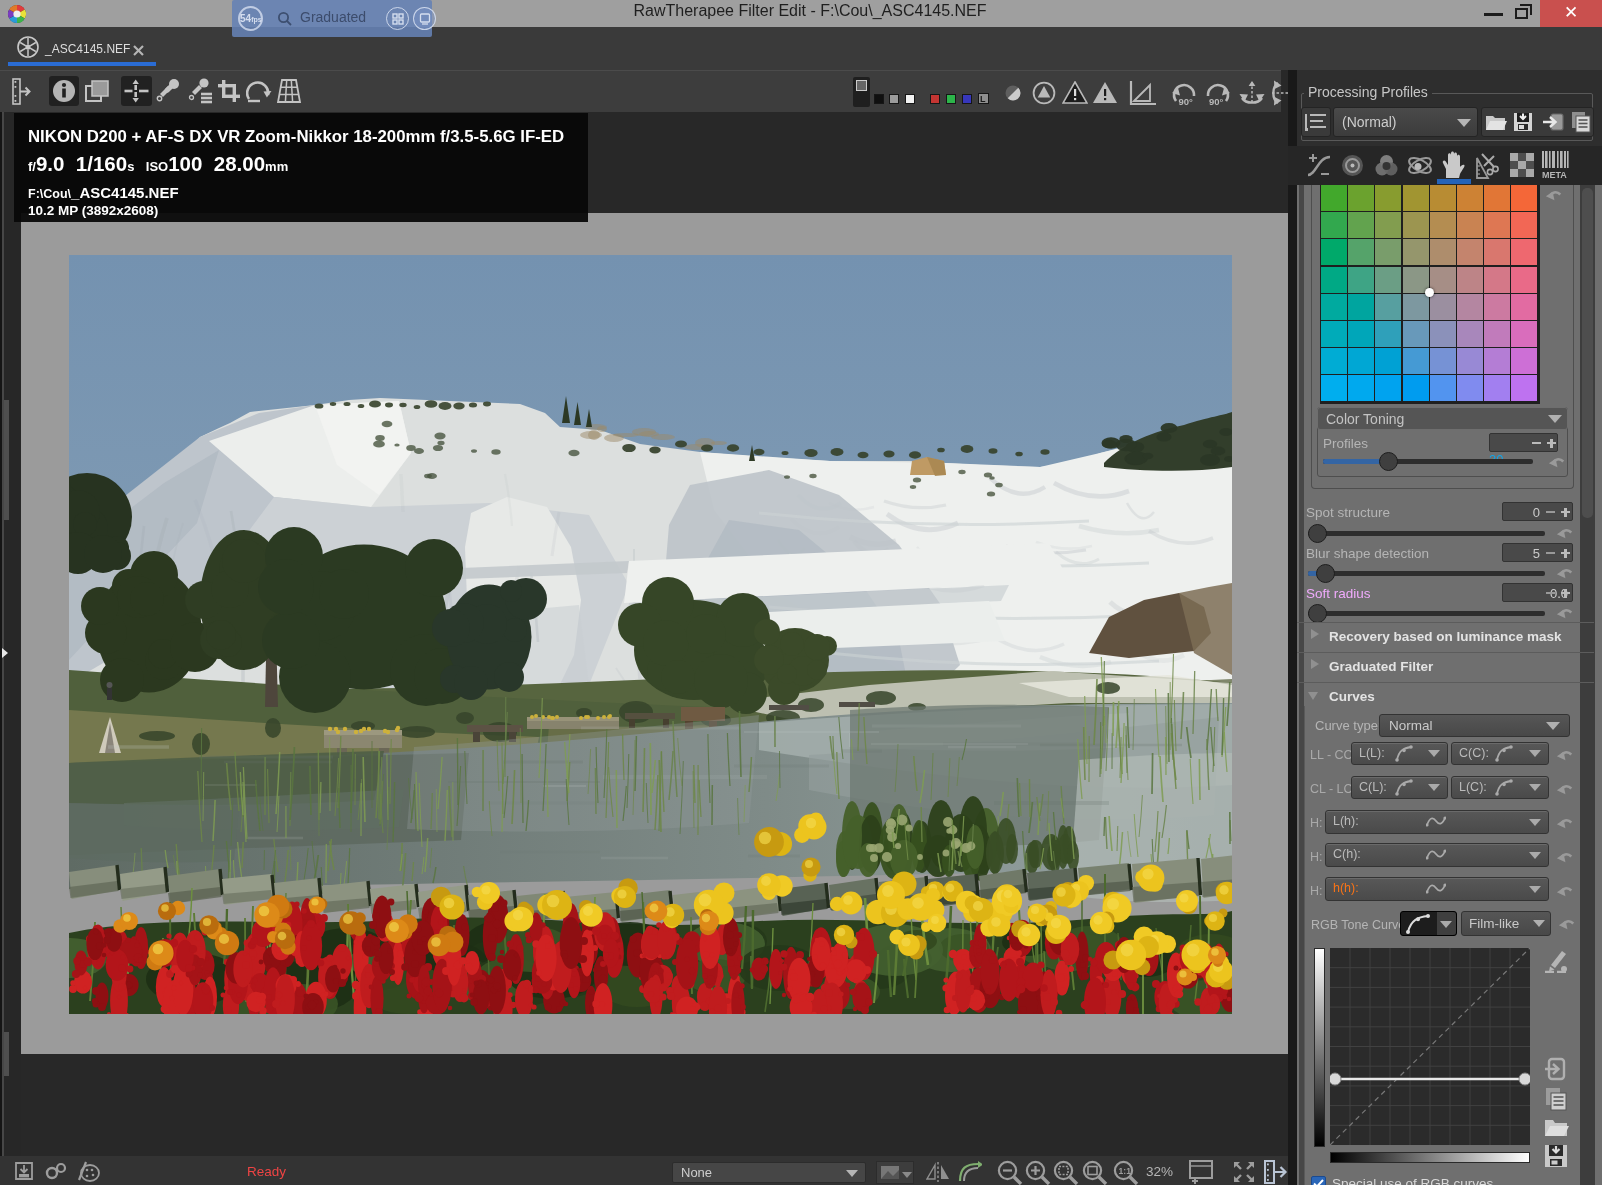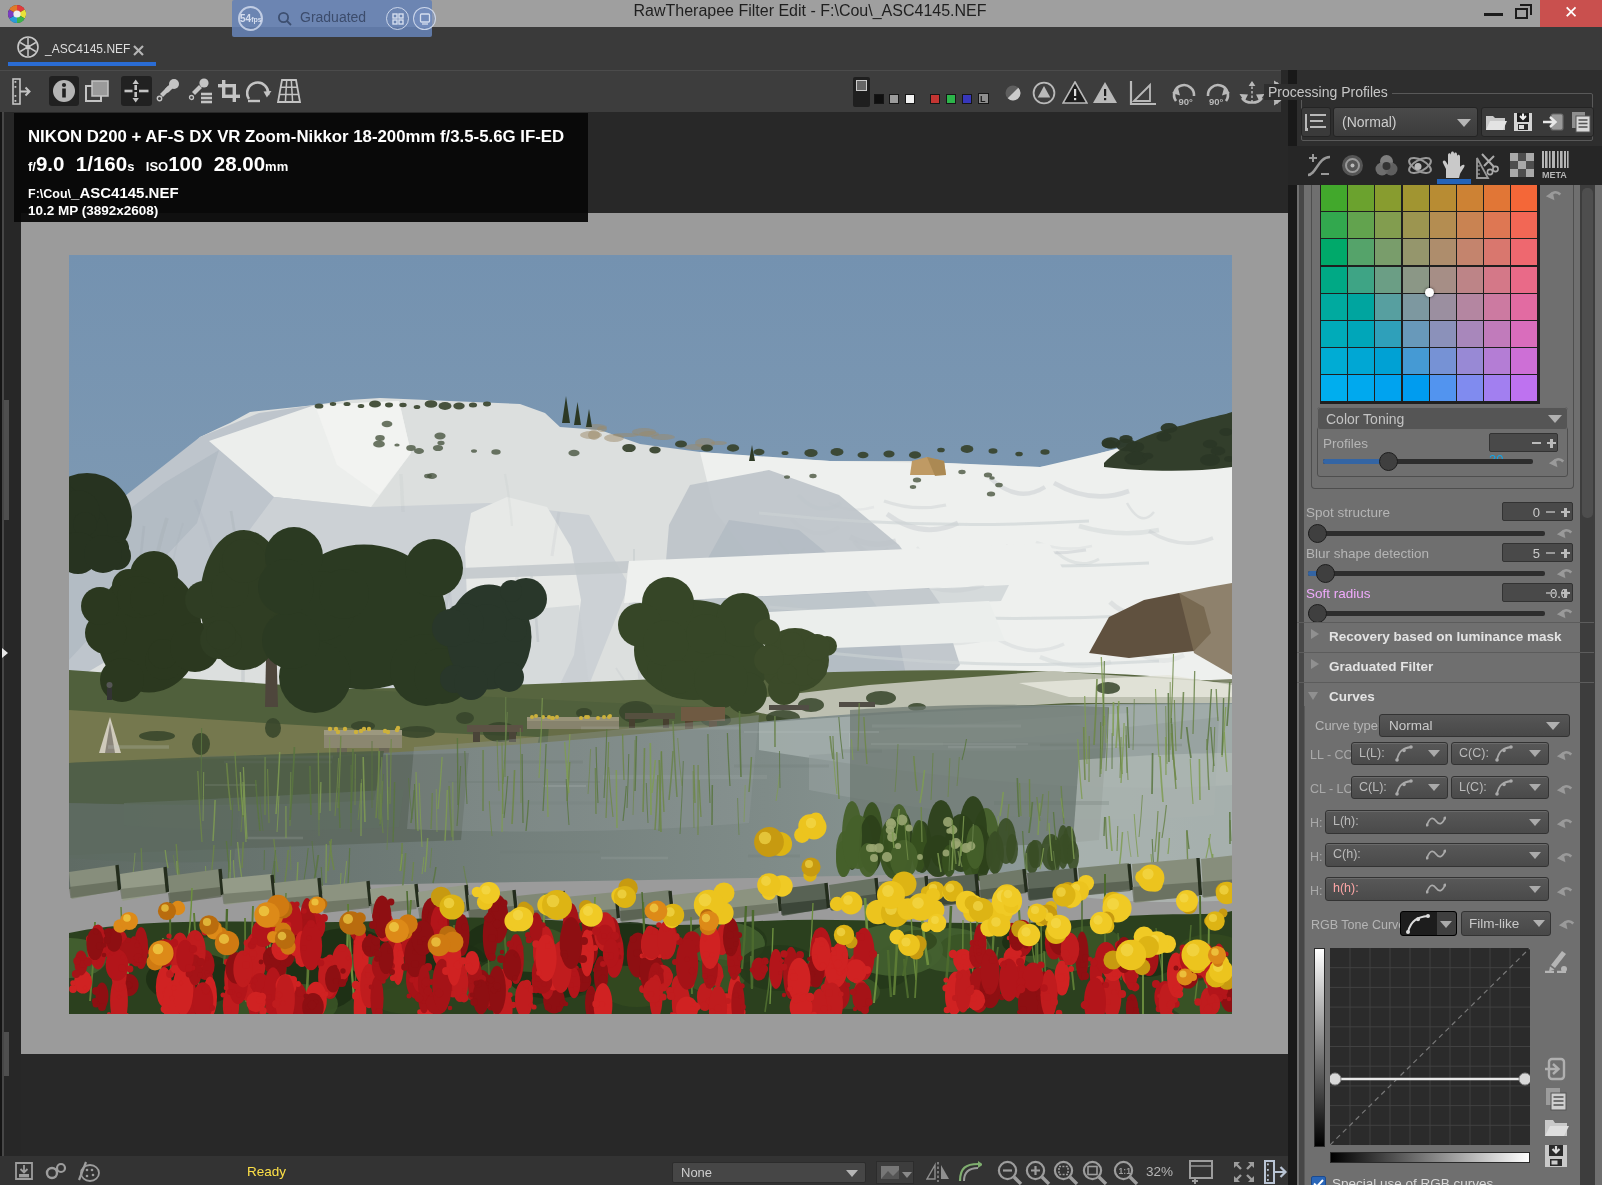--- a/index.html
+++ b/index.html
@@ -2473,21 +2473,21 @@
  <circle cx="17" cy="7" r="4" fill="none" stroke="#9d9d9d" stroke-width="2.2"></circle>
 </svg>
 <svg class="abs" style="left:76px;top:1160px" width="24" height="22" viewBox="0 0 24 22">
  <ellipse cx="14" cy="13" rx="9" ry="8" fill="none" stroke="#9d9d9d" stroke-width="1.8"></ellipse>
  <circle cx="11" cy="10" r="1.3" fill="#9d9d9d"></circle>
     <circle cx="16" cy="10" r="1.3" fill="#9d9d9d"></circle>
  <circle cx="11" cy="16" r="1.3" fill="#9d9d9d"></circle>
     <circle cx="17" cy="15" r="1.3" fill="#9d9d9d"></circle>
  <path d="M3 20 L10 2" stroke="#9d9d9d" stroke-width="2.2"></path>
 </svg>
-<div class="abs" style="left:247px;top:1164px;font-size:13.5px;color:#fde047;">Ready</div>
+<div class="abs" style="left:247px;top:1164px;font-size:13.5px;color:#ef4444;">Ready</div>
 <div class="abs" style="left:672px;top:1162px;width:194px;height:21px;background:#464646;border:1px solid #2c2c2c;border-radius:2px;"></div>
 <div class="abs" style="left:681px;top:1165px;font-size:13px;color:#cfcfcf;">None</div>
 <div class="abs" style="left:846px;top:1170px;width:0;height:0;border-left:6px solid transparent;border-right:6px solid transparent;border-top:7px solid #b5b5b5;"></div>
 <div class="abs" style="left:876px;top:1161px;width:38px;height:23px;background:#3d3d3d;border:1px solid #2c2c2c;"></div>
 <svg class="abs" style="left:880px;top:1165px" width="20" height="15" viewBox="0 0 20 15">
  <path d="M1 14 L1 1 L19 1 L19 14 Z" fill="#777"></path>
     <path d="M1 14 L8 6 L13 11 L19 5 L19 14 Z" fill="#555"></path>
 </svg>
 <div class="abs" style="left:902px;top:1172px;width:0;height:0;border-left:5px solid transparent;border-right:5px solid transparent;border-top:6px solid #8a8a8a;"></div>
 <svg class="abs" style="left:926px;top:1160px" width="26" height="24" viewBox="0 0 26 24">
@@ -2549,21 +2549,21 @@
       <rect x="5" y="10" width="1.8" height="1.8"></rect>
       <rect x="5" y="15.5" width="1.8" height="1.8"></rect>
       <rect x="5" y="20" width="1.8" height="1.8"></rect>
     </g>
  <path d="M12 13 h11 m-4.5 -5 l5 5 l-5 5" fill="none" stroke="#b9c4d4" stroke-width="2.2"></path>
 </svg>
 <div class="abs" style="left:1288px;top:70px;width:314px;height:1115px;background:#6f6f6f;"></div>
 <div class="abs" style="left:1288px;top:70px;width:9px;height:1115px;background:#191919;"></div>
 <div class="abs" style="left:1297px;top:70px;width:305px;height:76px;background:#2e2e2e;"></div>
 <div class="abs" style="left:1301px;top:93px;width:292px;height:48px;border:1px solid #595959;border-radius:2px;"></div>
-<div class="abs" style="left:1264px;top:84px;padding:0 4px;font-size:14px;color:#c6c6c6;background:#2e2e2e;">Processing Profiles</div>
+<div class="abs" style="left:1304px;top:84px;padding:0 4px;font-size:14px;color:#c6c6c6;background:#2e2e2e;">Processing Profiles</div>
 <div class="abs" style="left:1301px;top:107px;width:30px;height:30px;background:#3a3a3a;border:1px solid #242424;border-radius:3px;"></div>
 <svg class="abs" style="left:1305px;top:112px" width="22" height="21" viewBox="0 0 22 21">
     <g stroke="#b9b9b9" stroke-width="2">
       <path d="M1 2 v17"></path>
       <path d="M5 3 h16"></path>
       <path d="M5 9 h13"></path>
       <path d="M5 15 h16"></path>
     </g>
     <rect x="0" y="16" width="3" height="3" fill="#b9b9b9"></rect>
   </svg>
@@ -2867,21 +2867,21 @@
     <circle cx="1" cy="10" r="1.6" fill="#aaa"></circle>
     <circle cx="19" cy="3" r="1.6" fill="#aaa"></circle>
   </svg>
 <div class="abs" style="left:1529px;top:852px;width:0;height:0;border-left:6.5px solid transparent;border-right:6.5px solid transparent;border-top:7.5px solid #aaa;"></div>
 <svg class="abs" style="left:1556px;top:850px" width="18" height="13" viewBox="0 0 20 14">
     <path d="M5 10 C7 4 13 3 17 7" fill="none" stroke="#9a9a9a" stroke-width="2.8"></path>
     <path d="M1 9 l9.5 4.5 l-2 -9.5 z" fill="#9a9a9a"></path>
   </svg>
 <div class="abs" style="left:1310px;top:884px;font-size:12.5px;color:#a9a9a9;">H:</div>
 <div class="abs" style="left:1325px;top:877px;width:224px;height:24px;background:linear-gradient(#585858,#4a4a4a);border:1px solid #333;border-radius:3px;box-shadow:inset 0 1px 0 #6a6a6a;"></div>
-<div class="abs" style="left:1333px;top:881px;font-size:12.5px;color:#fca5a5;">h(h):</div>
+<div class="abs" style="left:1333px;top:881px;font-size:12.5px;color:#f97316;">h(h):</div>
 <svg class="abs" style="left:1426px;top:882px" width="20" height="13" viewBox="0 0 20 13">
     <path d="M1 10 C 4 2 7 2 10 6 C 13 10 16 10 19 3" fill="none" stroke="#aaa" stroke-width="1.8"></path>
     <circle cx="1" cy="10" r="1.6" fill="#aaa"></circle>
     <circle cx="19" cy="3" r="1.6" fill="#aaa"></circle>
   </svg>
 <div class="abs" style="left:1529px;top:886px;width:0;height:0;border-left:6.5px solid transparent;border-right:6.5px solid transparent;border-top:7.5px solid #aaa;"></div>
 <svg class="abs" style="left:1556px;top:884px" width="18" height="13" viewBox="0 0 20 14">
     <path d="M5 10 C7 4 13 3 17 7" fill="none" stroke="#9a9a9a" stroke-width="2.8"></path>
     <path d="M1 9 l9.5 4.5 l-2 -9.5 z" fill="#9a9a9a"></path>
   </svg>

